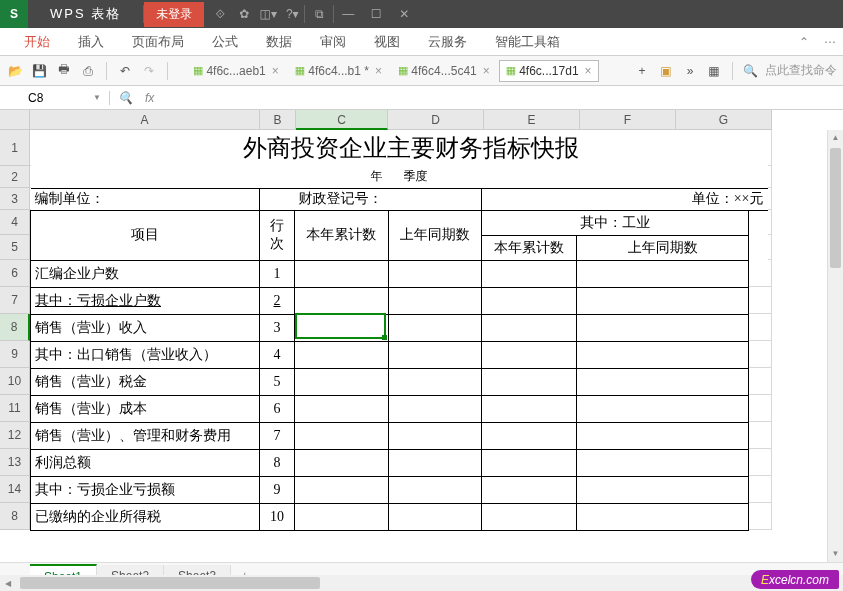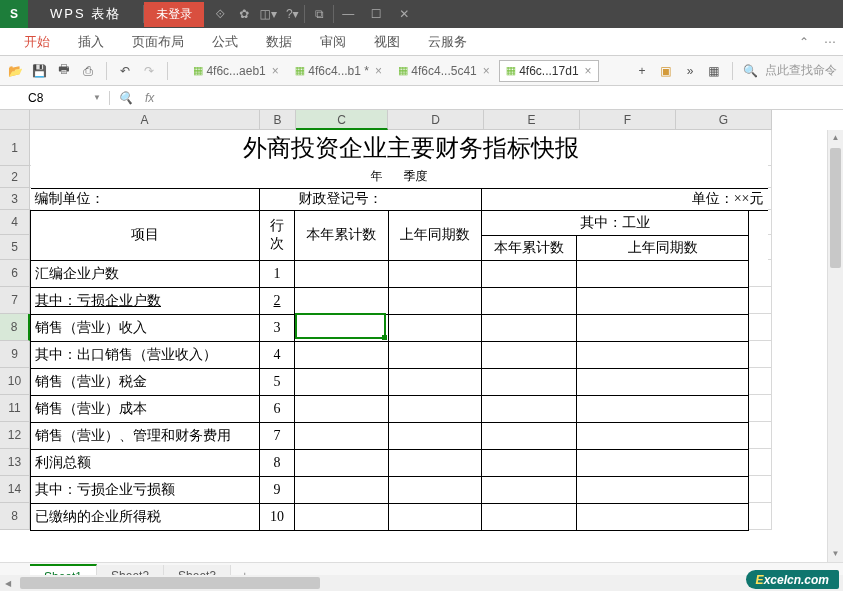--- a/index.html
+++ b/index.html
@@ -78,21 +78,21 @@
 .scroll-h .hthumb { position: absolute; left: 4px; width: 300px; top: 0; bottom: 0; background: #c8c8c8; border-radius: 2px; }
 
 
 .sheettabs { height: 26px; background: #f7f7f7; border-top: 1px solid #ddd; display: flex; align-items: center; padding-left: 30px; }
 .sheettabs .stab { padding: 4px 14px; border-right: 1px solid #ddd; color: #555; background: #f0f0f0; }
 .sheettabs .stab.active { background: #fff; color: #0a7a2a; border-top: 2px solid #0a8a0a; }
 .sheettabs .add-sheet { padding: 4px 10px; color: #888; }
 
 
 .statusbar { height: 24px; background: #f7f7f7; border-top: 1px solid #ddd; display: flex; align-items: center; padding: 0 8px; }
-.statusbar .watermark { position: absolute; right: 4px; bottom: 2px; background: #0f766e; color: #fff; font-style: italic; font-weight: bold; padding: 2px 10px; border-radius: 10px 2px 2px 10px; font-size: 13px; }
+.statusbar .watermark { position: absolute; right: 4px; bottom: 2px; background: #a21caf; color: #fff; font-style: italic; font-weight: normal; padding: 2px 10px; border-radius: 10px 2px 2px 10px; font-size: 13px; }
 .statusbar .watermark .e { color: #ffe05a; }
 </style>
 </head>
 <body>
 
 <div class="titlebar">
   <div class="logo">S</div>
   <div class="app-name">WPS 表格</div>
   <div class="divider"></div>
   <div class="login-btn">未登录</div>
@@ -110,20 +110,21 @@
 
 <div class="menubar">
   <div class="menu-item active">开始</div>
   <div class="menu-item">插入</div>
   <div class="menu-item">页面布局</div>
   <div class="menu-item">公式</div>
   <div class="menu-item">数据</div>
   <div class="menu-item">审阅</div>
   <div class="menu-item">视图</div>
   <div class="menu-item">云服务</div>
+  <div class="menu-item">智能工具箱</div>
   <div class="menu-end">
     <div class="mi">⌃</div>
     <div class="mi">⋯</div>
   </div>
 </div>
 
 <div class="toolbar">
   <div class="tb-btn" style="color:#d39a3a;">📂</div>
   <div class="tb-btn" style="color:#4a8fd0;">💾</div>
   <div class="tb-btn">🖶</div>

